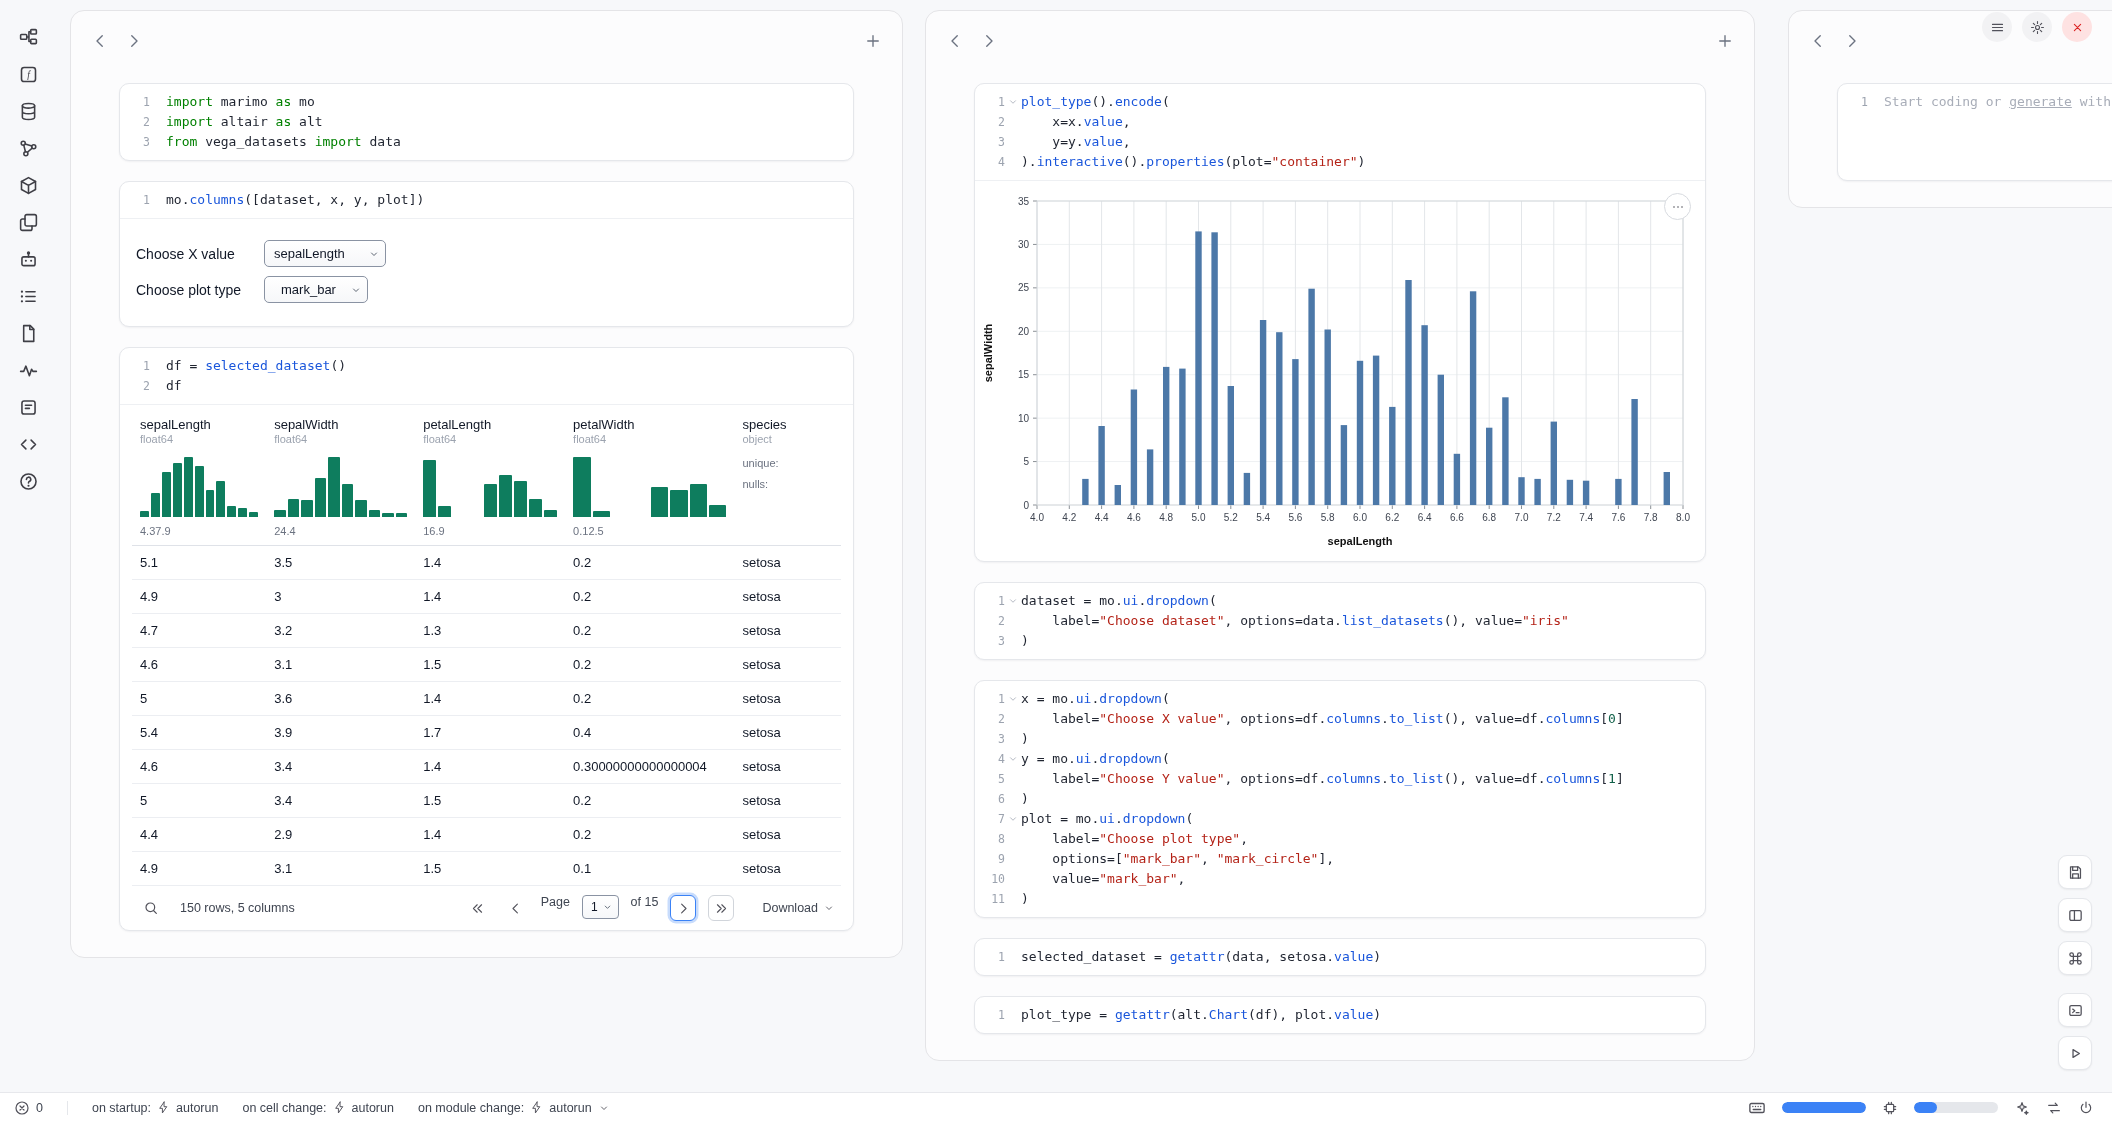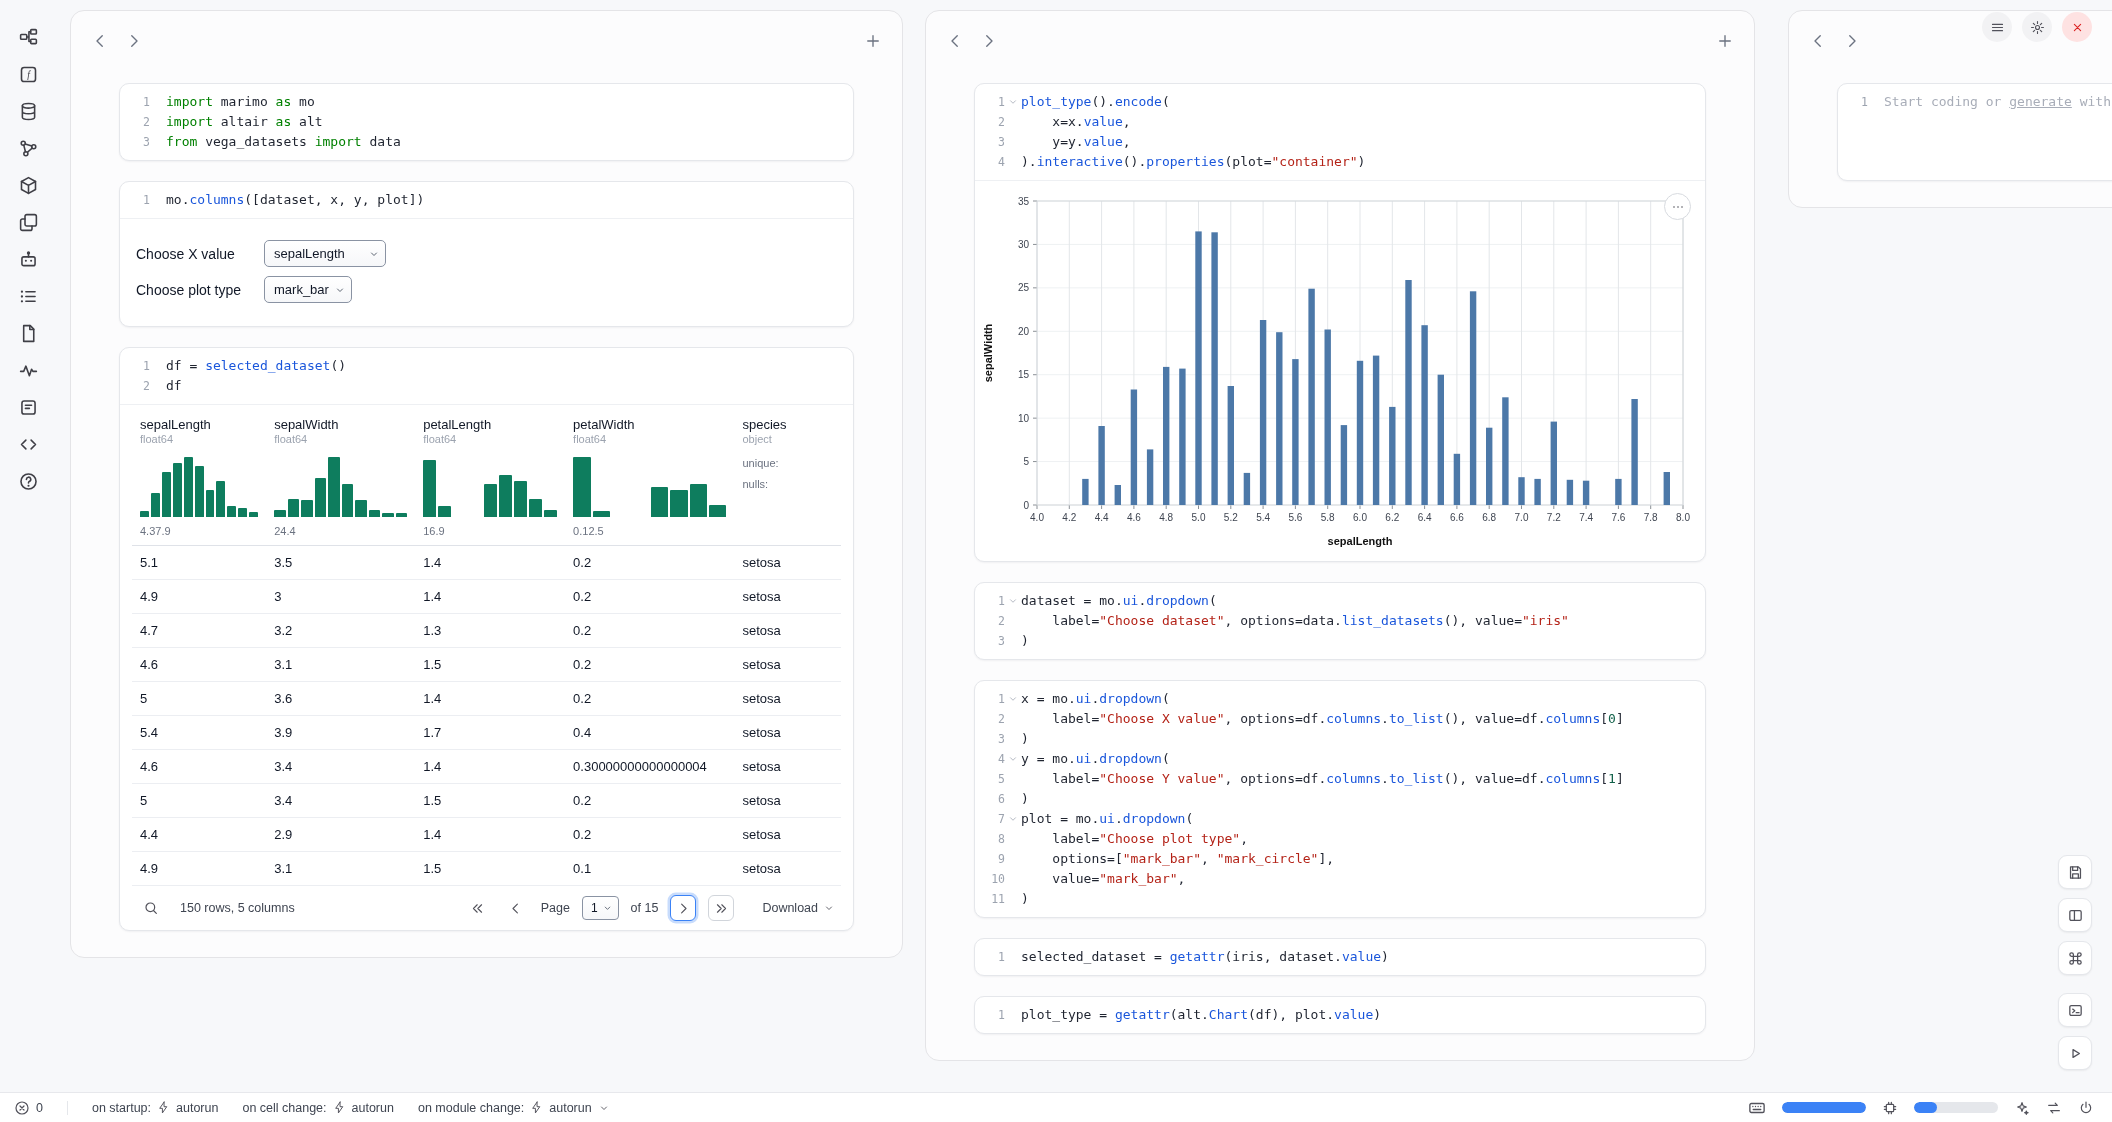--- a/index.html
+++ b/index.html
@@ -60,21 +60,21 @@
 .col-name{font-size:13px;color:#111827}
 .col-dtype{font-size:11px;color:#9ca3af;margin-top:1px}
 .hist{display:flex;align-items:flex-end;gap:2px;height:60px;margin:6px 0 0}
 .hist i{flex:1;display:block;background:var(--hist,#0e7d5e);border-radius:1px 1px 0 0}
 .stats{font-size:11px;color:#6b7280;line-height:1.9;margin-top:2px}
 .range{display:flex;color:#6b7280;font-size:11px;padding:2px 0 8px}
 .df .range-tr th{border-bottom:1px solid #dfe2e8}
 .df tbody td{padding:9px 8px;border-bottom:1px solid #eceef2;color:#111827;overflow:hidden;white-space:nowrap}
 .tfoot{display:flex;align-items:center;height:44px;padding:0 6px}
 .tsummary{margin-left:16px;font-size:12.5px;color:#3f4551}
-.pager{margin-left:auto;display:flex;align-items:center;gap:12px}
+.pager{margin-left:auto;display:flex;align-items:flex-start;gap:12px}
 .pg-label{font-size:12.5px;color:#3f4551}
 .pg-btn{width:26px;height:26px;border-radius:6px;display:flex;align-items:center;justify-content:center;color:#6b7280}
 .pg-btn.boxed{border:1px solid #d1d5db;background:#fff}
 .pg-btn.ring{border:1px solid #3b82f6;box-shadow:0 0 0 2.5px rgba(59,130,246,.28)}
 .download{margin-left:28px;display:flex;align-items:center;gap:5px;font-size:12.5px;color:#3f4551}
 
 
 .chart-output{position:relative;padding:10px 4px 6px}
 .chart-menu{position:absolute;top:12px;right:14px;width: 27px;height:27px;border:1px solid #d8dbe0;
   border-radius:50%;background:#fff;display:flex;align-items:center;justify-content:center;color:#9aa0a6}
@@ -283,21 +283,21 @@
                 <span class="sel-val">sepalLength</span>
                 <span class="icn sel-caret" style="width: 12px; height: 12px;">
                   <svg viewBox="0 0 24 24" fill="none" stroke="currentColor" stroke-width="1.8" stroke-linecap="round" stroke-linejoin="round">
                     <path d="M7 10l5 5 5-5"></path>
                   </svg>
                 </span>
               </div>
             </div>
             <div class="ctl-row">
               <label class="ctl-label">Choose plot type</label>
-              <div class="select" style="width: 88px;">
+              <div class="select" style="width: 104px; justify-content: center;">
                 <span class="sel-val">mark_bar</span>
                 <span class="icn sel-caret" style="width: 12px; height: 12px;">
                   <svg viewBox="0 0 24 24" fill="none" stroke="currentColor" stroke-width="1.8" stroke-linecap="round" stroke-linejoin="round">
                     <path d="M7 10l5 5 5-5"></path>
                   </svg>
                 </span>
               </div>
             </div>
           </div>
         </div>
@@ -869,21 +869,21 @@
               <span class="fold"></span>
               <span class="code-text"><span class="tk-pl">)</span></span>
             </div>
           </div>
         </div>
         <div class="cell">
           <div class="code-area">
             <div class="code-line">
               <span class="ln">1</span>
               <span class="fold"></span>
-              <span class="code-text"><span class="tk-pl">selected_dataset = </span><span class="tk-fn">getattr</span><span class="tk-pl">(iris, dataset.</span><span class="tk-prop">value</span><span class="tk-pl">)</span></span>
+              <span class="code-text"><span class="tk-pl">selected_dataset = </span><span class="tk-fn">getattr</span><span class="tk-pl">(data, setosa.</span><span class="tk-prop">value</span><span class="tk-pl">)</span></span>
             </div>
           </div>
         </div>
         <div class="cell">
           <div class="code-area">
             <div class="code-line">
               <span class="ln">1</span>
               <span class="fold"></span>
               <span class="code-text"><span class="tk-pl">plot_type = </span><span class="tk-fn">getattr</span><span class="tk-pl">(alt.</span><span class="tk-fn">Chart</span><span class="tk-pl">(df), plot.</span><span class="tk-prop">value</span><span class="tk-pl">)</span></span>
             </div>

